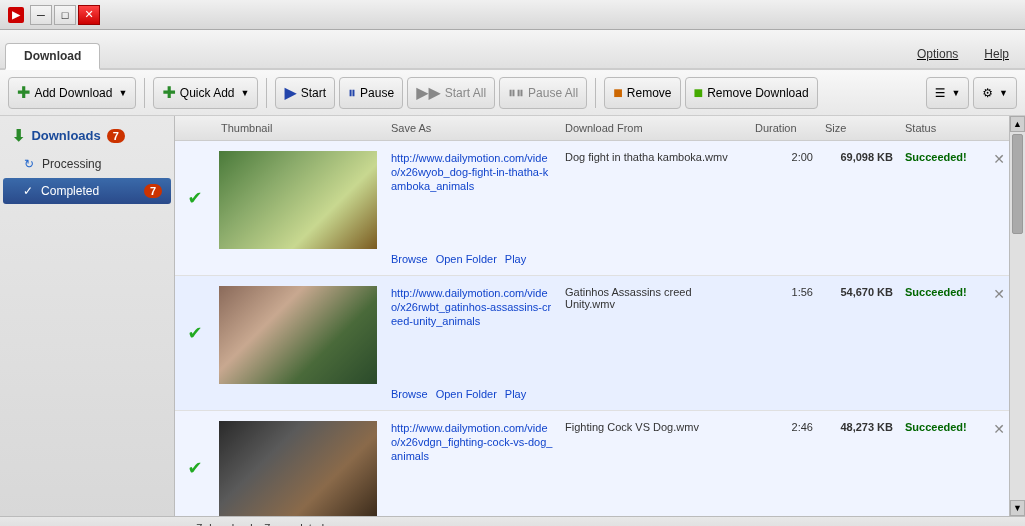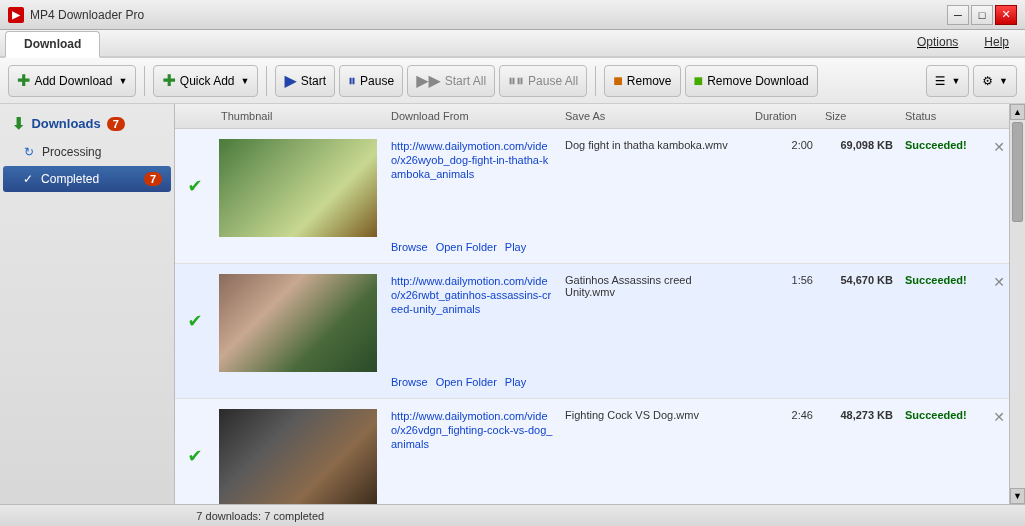--- a/index.html
+++ b/index.html
@@ -17,21 +17,21 @@
     }
     .title-bar-icon { width: 16px; height: 16px; margin-right: 6px; background: #c00; border-radius: 2px; display: flex; align-items: center; justify-content: center; color: white; font-size: 10px; font-weight: bold; }
     .title-bar-text { font-size: 12px; color: #333; flex: 1; }
     .title-bar-buttons { display: flex; gap: 2px; }
     .title-btn { width: 22px; height: 20px; border: 1px solid #aaa; background: linear-gradient(to bottom, #f5f5f5, #e0e0e0); cursor: pointer; display: flex; align-items: center; justify-content: center; font-size: 11px; }
     .title-btn.close-btn { background: linear-gradient(to bottom, #f44, #c00); color: white; border-color: #900; }
 
     
     .tab-bar {
       background: linear-gradient(to bottom, #f5f5f5, #e0e0e0);
-      height: 28px;
+      height: 40px;
       display: flex;
       align-items: flex-end;
       padding: 0 5px;
       border-bottom: 2px solid #ccc;
     }
     .tab {
       padding: 5px 18px;
       background: linear-gradient(to bottom, #e8e8e8, #d0d0d0);
       border: 1px solid #bbb;
       border-bottom: none;
@@ -227,21 +227,20 @@
 
     .toolbar-right { margin-left: auto; display: flex; gap: 4px; }
   </style>
 </head>
 <body>
 
 <div class="title-bar">
   <div class="title-bar-icon">
     <span>▶</span>
   </div>
-  <span class="title-bar-text">MP4 Downloader Pro</span>
   <div class="title-bar-buttons">
     <button class="title-btn">─</button>
     <button class="title-btn">□</button>
     <button class="title-btn close-btn">✕</button>
   </div>
 </div>
 
 <div class="tab-bar">
   <div class="tab active">Download</div>
   <div class="tab-spacer"></div>
@@ -318,22 +317,22 @@
       <span>Completed</span>
       <span class="count-badge">7</span>
     </div>
   </div>
 
   <div class="content-area">
 
     <div class="table-header">
       <div class="col"></div>
       <div class="col">Thumbnail</div>
+      <div class="col">Save As</div>
       <div class="col">Download From</div>
-      <div class="col">Save As</div>
       <div class="col">Duration</div>
       <div class="col">Size</div>
       <div class="col">Status</div>
       <div class="col"></div>
     </div>
 
     <div class="table-body" id="table-body">
     <div class="download-row">
       <div class="check-col">
         <span class="check-icon">✔</span>

